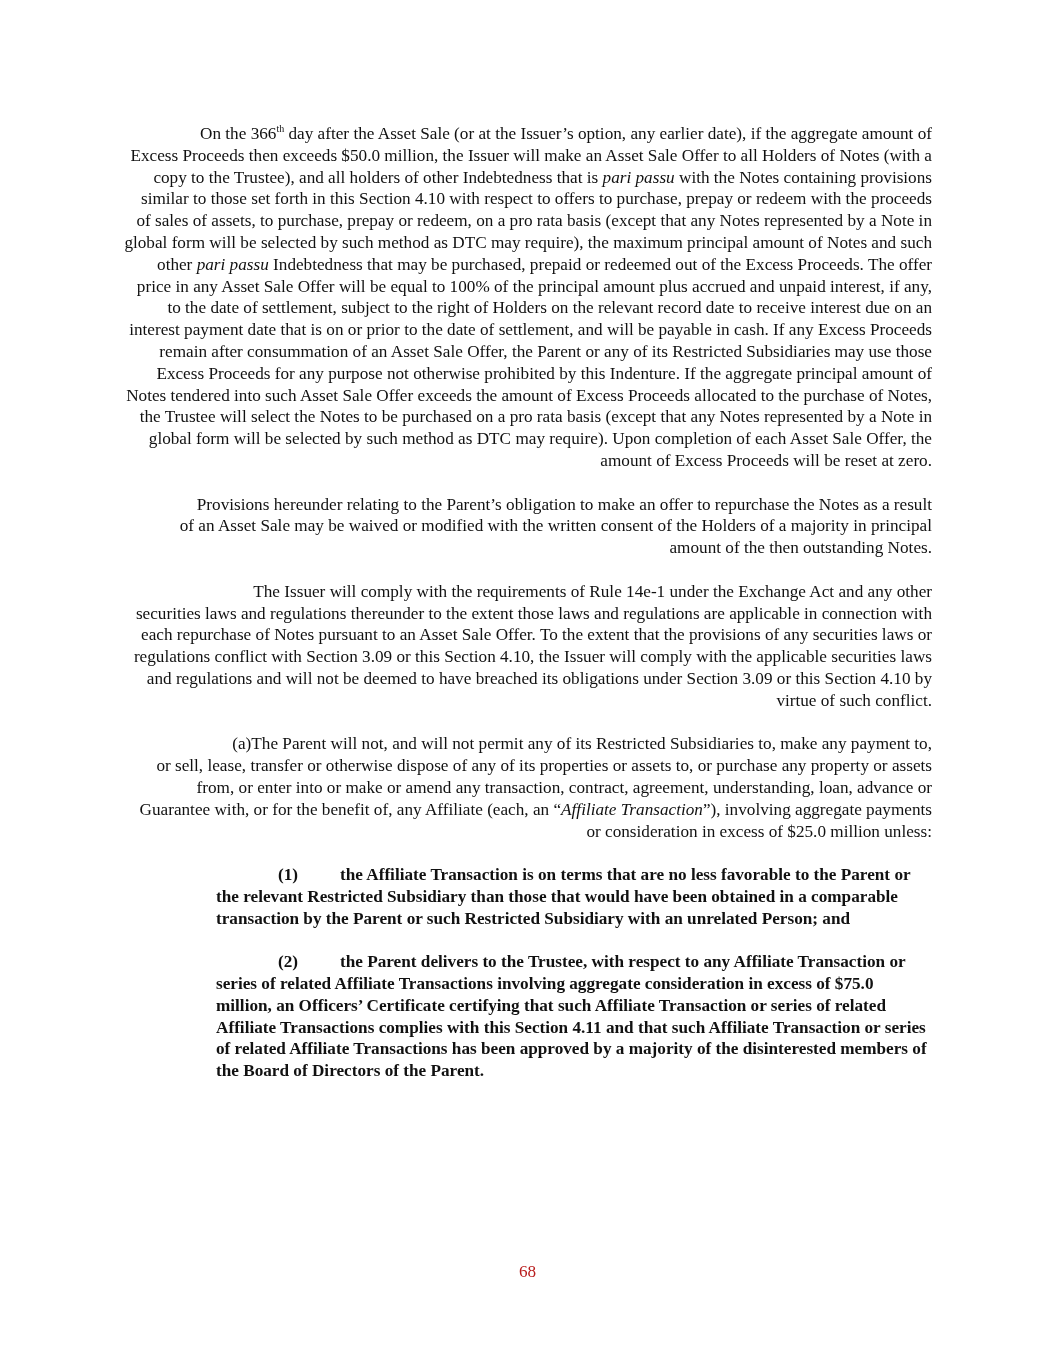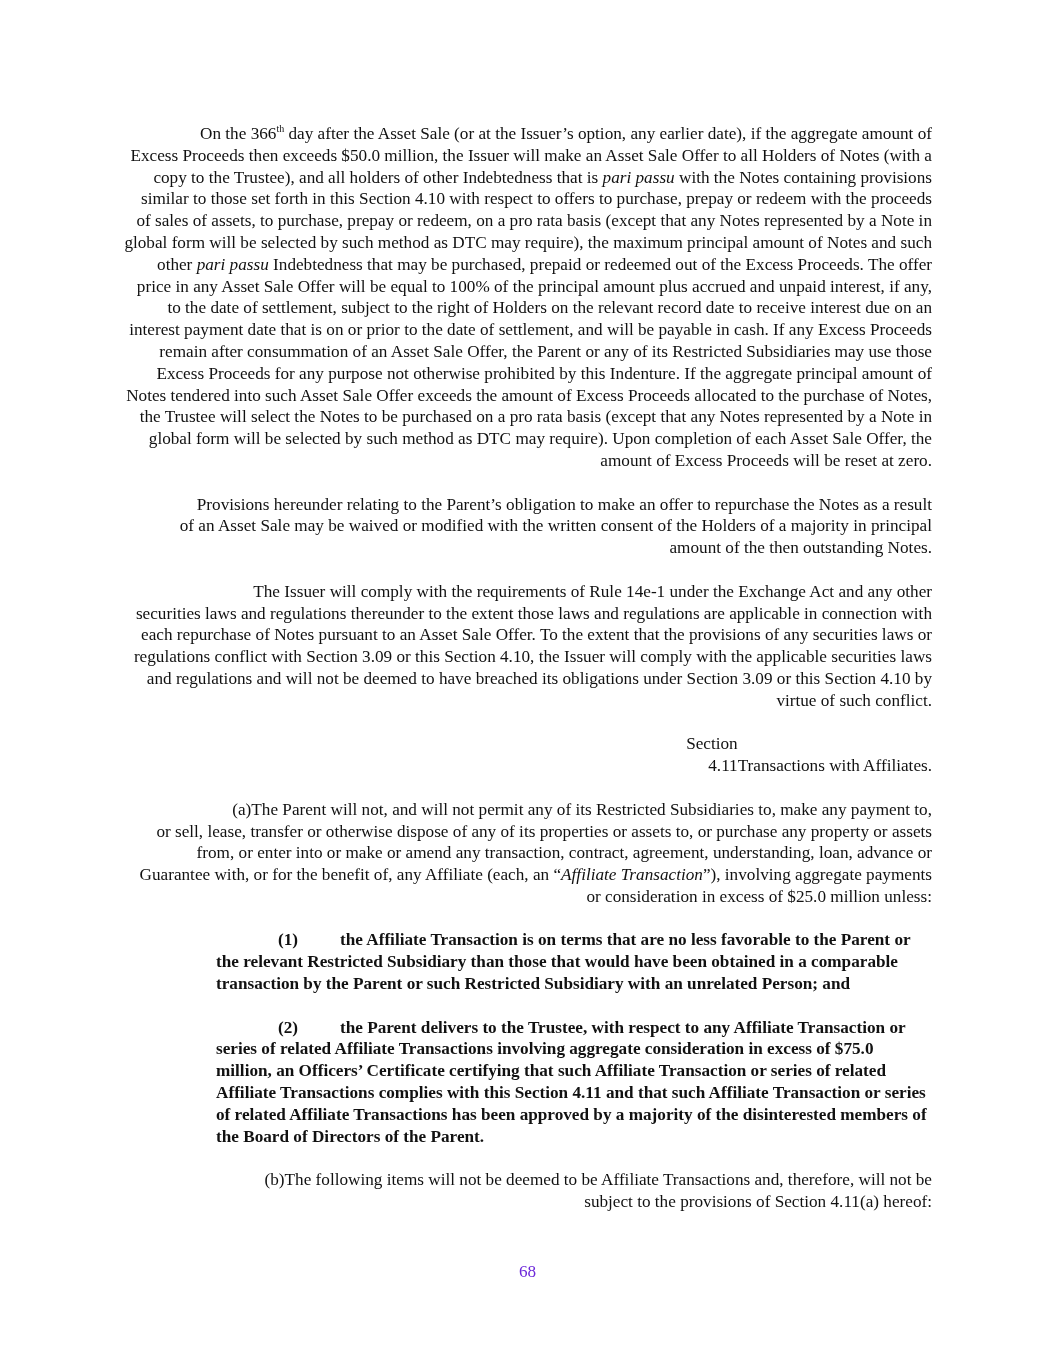--- a/index.html
+++ b/index.html
@@ -10,37 +10,35 @@
     font-size: 17.2px; line-height: 21.8px; color: #111;
   }
   p { margin: 0 0 21.8px 0; text-align: left; }
   .ind { text-indent: 62px; text-align: right; }
   .sub { margin-left: 92px; text-indent: 62px; font-weight: bold; }
   .tab { display: inline-block; width: 62px; text-indent: 0; }
   .tab2 { display: inline-block; width: 62px; }
   sup { font-size: 10px; line-height: 0; vertical-align: super; }
   .footer {
     position: absolute; top: 1262px; left: 0; width: 1055px; text-align: center;
-    font-family: "Liberation Serif", "DejaVu Serif", serif; font-size: 17.2px; color: #6d28d9;
+    font-family: "Liberation Serif", "DejaVu Serif", serif; font-size: 17.2px; color: #b91c1c;
   }
 </style>
 </head>
 <body>
 
 <div class="page">
   <p class="ind"><span>On the 366</span><sup>th</sup><span> day after the Asset Sale (or at the Issuer’s option, any earlier date), if the aggregate amount of Excess Proceeds then exceeds $50.0 million, the Issuer will make an Asset Sale Offer to all Holders of Notes (with a copy to the Trustee), and all holders of other Indebtedness that is </span><i>pari passu</i><span> with the Notes containing provisions similar to those set forth in this Section 4.10 with respect to offers to purchase, prepay or redeem with the proceeds of sales of assets, to purchase, prepay or redeem, on a pro rata basis (except that any Notes represented by a Note in global form will be selected by such method as DTC may require), the maximum principal amount of Notes and such other </span><i>pari passu</i><span> Indebtedness that may be purchased, prepaid or redeemed out of the Excess Proceeds.  The offer price in any Asset Sale Offer will be equal to 100% of the principal amount plus accrued and unpaid interest, if any, to the date of settlement, subject to the right of Holders on the relevant record date to receive interest due on an interest payment date that is on or prior to the date of settlement, and will be payable in cash.  If any Excess Proceeds remain after consummation of an Asset Sale Offer, the Parent or any of its Restricted Subsidiaries may use those Excess Proceeds for any purpose not otherwise prohibited by this Indenture.  If the aggregate principal amount of Notes tendered into such Asset Sale Offer exceeds the amount of Excess Proceeds allocated to the purchase of Notes, the Trustee will select the Notes to be purchased on a pro rata basis (except that any Notes represented by a Note in global form will be selected by such method as DTC may require).  Upon completion of each Asset Sale Offer, the amount of Excess Proceeds will be reset at zero.</span></p>
 
   <p class="ind">Provisions hereunder relating to the Parent’s obligation to make an offer to repurchase the Notes as a result of an Asset Sale may be waived or modified with the written consent of the Holders of a majority in principal amount of the then outstanding Notes.</p>
 
   <p class="ind">The Issuer will comply with the requirements of Rule 14e-1 under the Exchange Act and any other securities laws and regulations thereunder to the extent those laws and regulations are applicable in connection with each repurchase of Notes pursuant to an Asset Sale Offer.  To the extent that the provisions of any securities laws or regulations conflict with Section 3.09 or this Section 4.10, the Issuer will comply with the applicable securities laws and regulations and will not be deemed to have breached its obligations under Section 3.09 or this Section 4.10 by virtue of such conflict.</p>
 
-  <p class="ind"><span class="tab2" style="width:124px">Section 4.11</span><span>Transactions with Affiliates.</span></p>
 
   <p class="ind"><span class="tab">(a)</span><span>The Parent will not, and will not permit any of its Restricted Subsidiaries to, make any payment to, or sell, lease, transfer or otherwise dispose of any of its properties or assets to, or purchase any property or assets from, or enter into or make or amend any transaction, contract, agreement, understanding, loan, advance or Guarantee with, or for the benefit of, any Affiliate (each, an “</span><i>Affiliate Transaction</i><span>”), involving aggregate payments or consideration in excess of $25.0 million unless:</span></p>
 
   <p class="sub"><span class="tab">(1)</span><span>the Affiliate Transaction is on terms that are no less favorable to the Parent or the relevant Restricted Subsidiary than those that would have been obtained in a comparable transaction by the Parent or such Restricted Subsidiary with an unrelated Person; and</span></p>
 
   <p class="sub"><span class="tab">(2)</span><span>the Parent delivers to the Trustee, with respect to any Affiliate Transaction or series of related Affiliate Transactions involving aggregate consideration in excess of $75.0 million, an Officers’ Certificate certifying that such Affiliate Transaction or series of related Affiliate Transactions complies with this Section 4.11 and that such Affiliate Transaction or series of related Affiliate Transactions has been approved by a majority of the disinterested members of the Board of Directors of the Parent.</span></p>
 
-  <p class="ind"><span class="tab">(b)</span><span>The following items will not be deemed to be Affiliate Transactions and, therefore, will not be subject to the provisions of Section 4.11(a) hereof:</span></p>
 </div>
 
 <div class="footer">68</div>
 
 </body></html>

